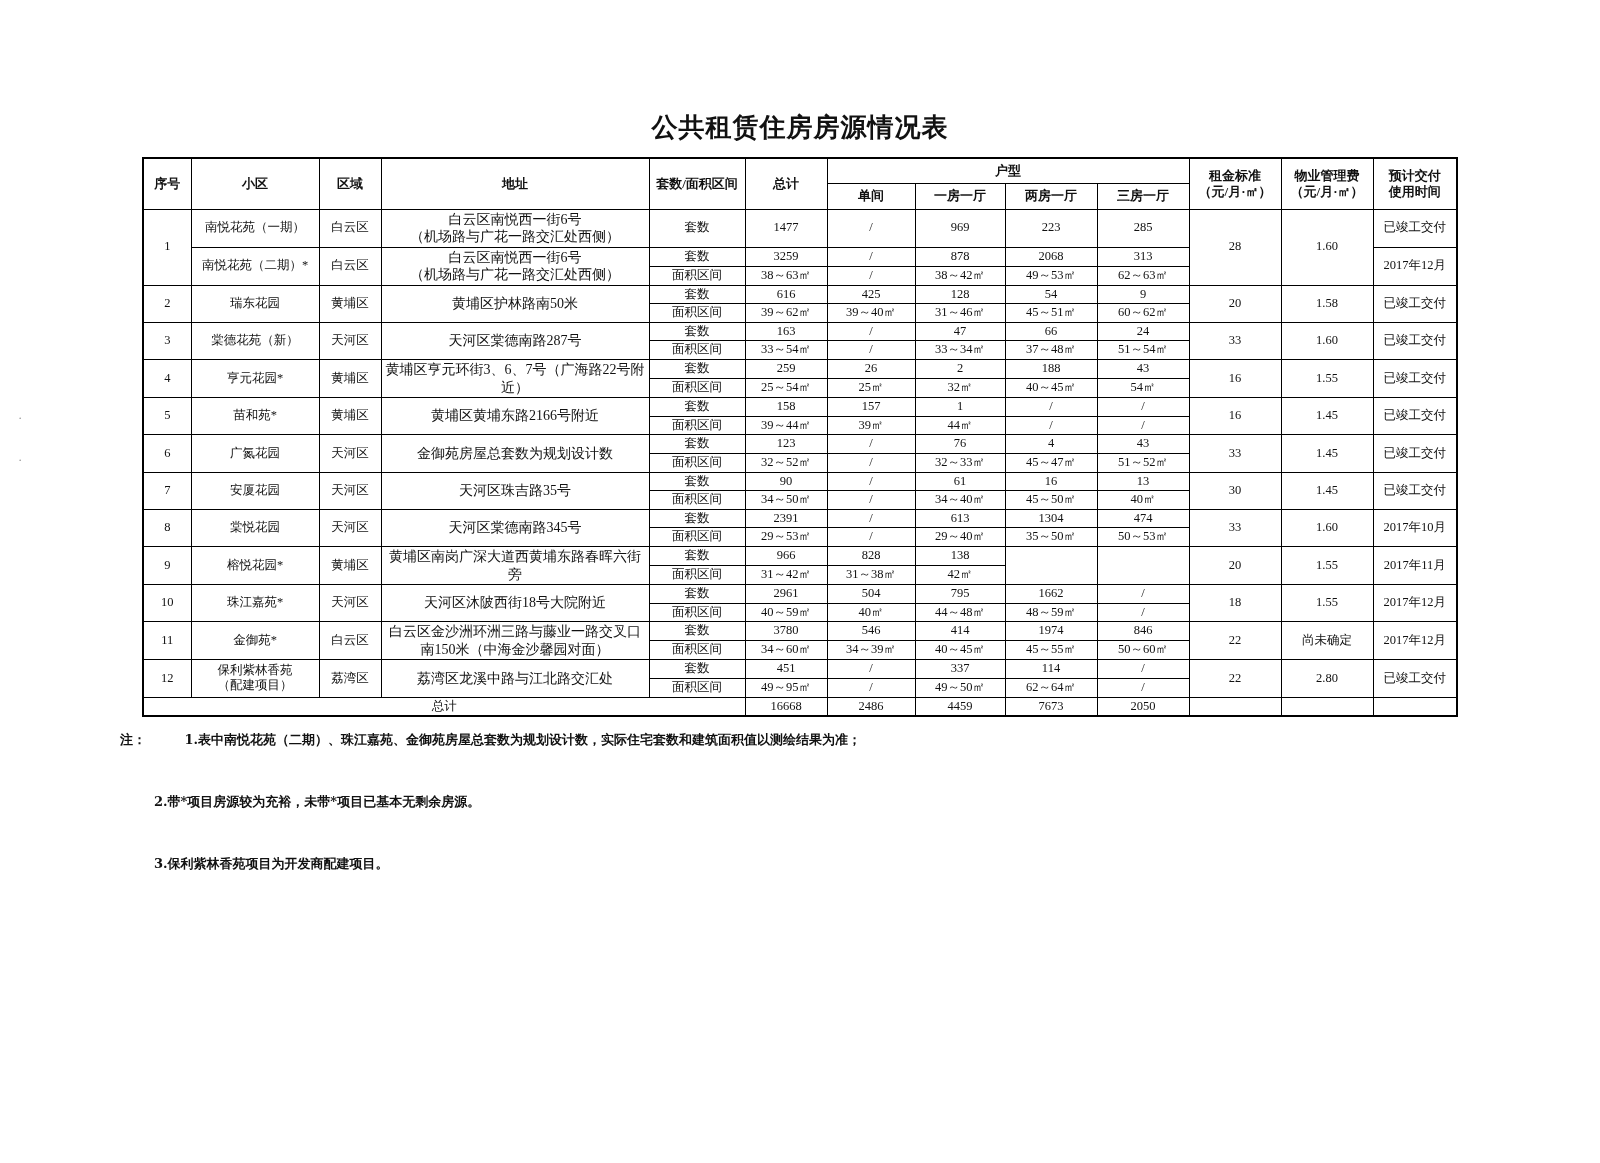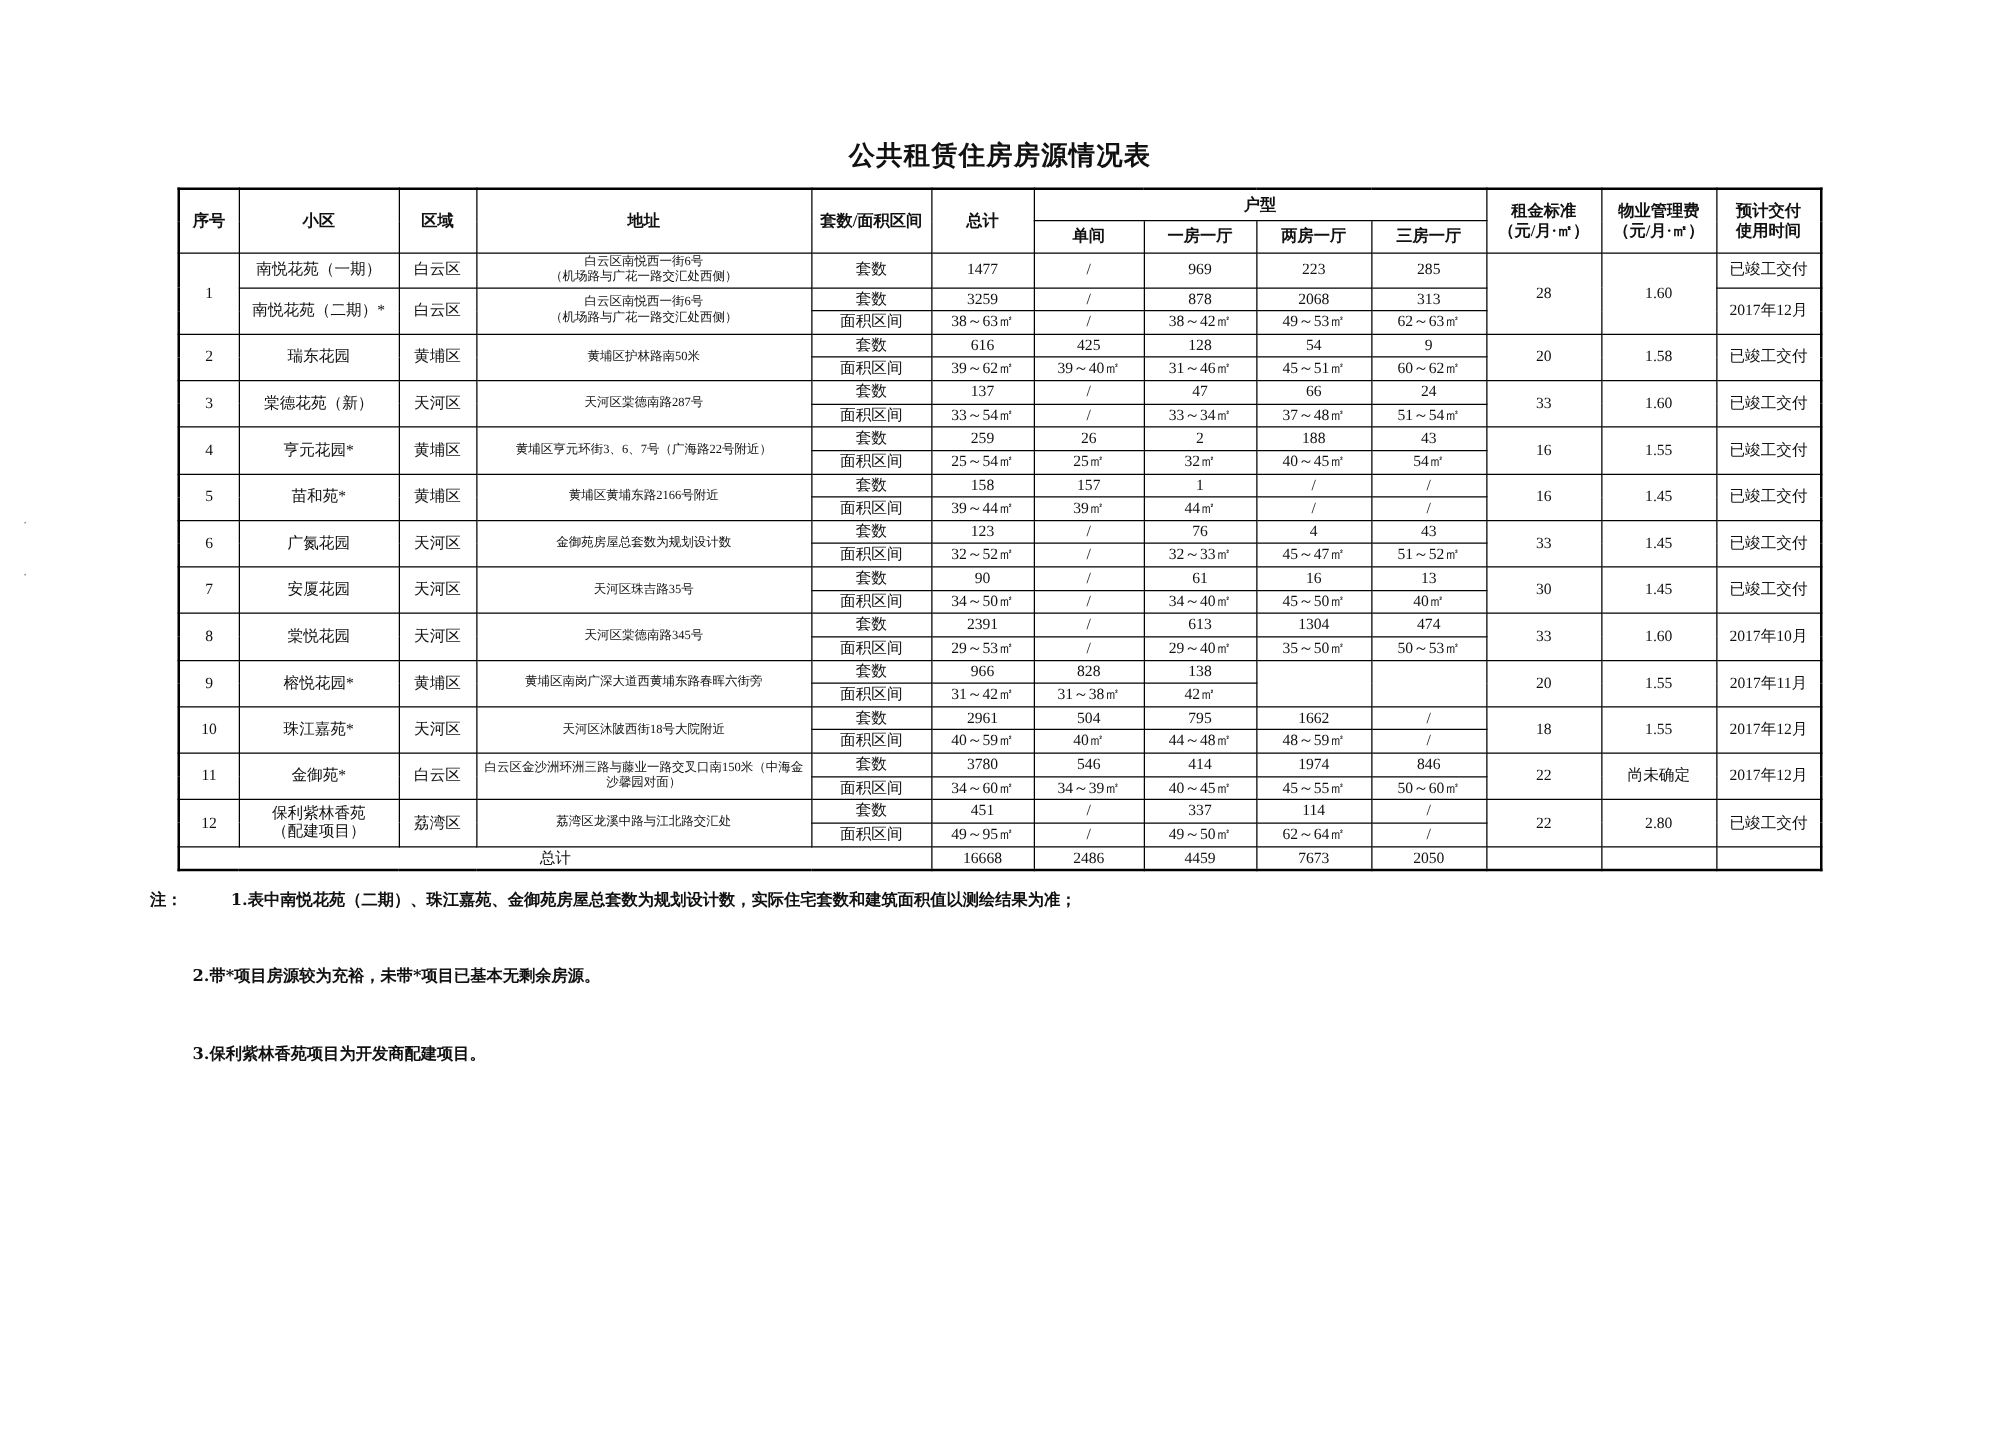--- a/index.html
+++ b/index.html
@@ -16,21 +16,21 @@
     overflow: hidden;
   }
   .page {
     position: relative;
     width: 1600px;
     height: 1163px;
     box-sizing: border-box;
   }
   .doc-title {
     text-align: center;
-    font-size: 21px;
+    font-size: 26px;
     font-weight: bold;
     letter-spacing: 1px;
     margin-top: 110px;
     margin-bottom: 12px;
     font-family: "DejaVu Serif", "Liberation Serif", serif;
   }
   table.main {
     border-collapse: collapse;
     margin: 0 auto;
     width: 1217px;
@@ -49,21 +49,21 @@
     font-weight: bold;
     font-size: 13px;
     padding: 4px 2px;
   }
   .outer-border {
     border: 2px solid #000;
   }
   td.name, th.name { font-weight: bold; }
   td.addr {
     font-weight: bold;
-    font-size: 10px;
+    font-size: 14px;
     font-family: Liberation Serif, serif;
   }
   td.rowlabel {
     font-weight: bold;
   }
   td.idx { font-weight: bold; }
   td.num { font-weight: bold; }
   .total-row td {
     font-weight: bold;
   }
@@ -215,21 +215,21 @@
         <td class="num">45～51㎡</td>
         <td class="num">60～62㎡</td>
       </tr>
 
       <tr>
         <td rowspan="2" class="idx">3</td>
         <td rowspan="2" class="name">棠德花苑（新）</td>
         <td rowspan="2" class="name">天河区</td>
         <td rowspan="2" class="addr">天河区棠德南路287号</td>
         <td class="rowlabel">套数</td>
-        <td class="num">137</td>
+        <td class="num">163</td>
         <td class="num">/</td>
         <td class="num">47</td>
         <td class="num">66</td>
         <td class="num">24</td>
         <td rowspan="2" class="num">33</td>
         <td rowspan="2" class="num">1.60</td>
         <td rowspan="2" class="num">已竣工交付</td>
       </tr>
       <tr>
         <td class="rowlabel">面积区间</td>

